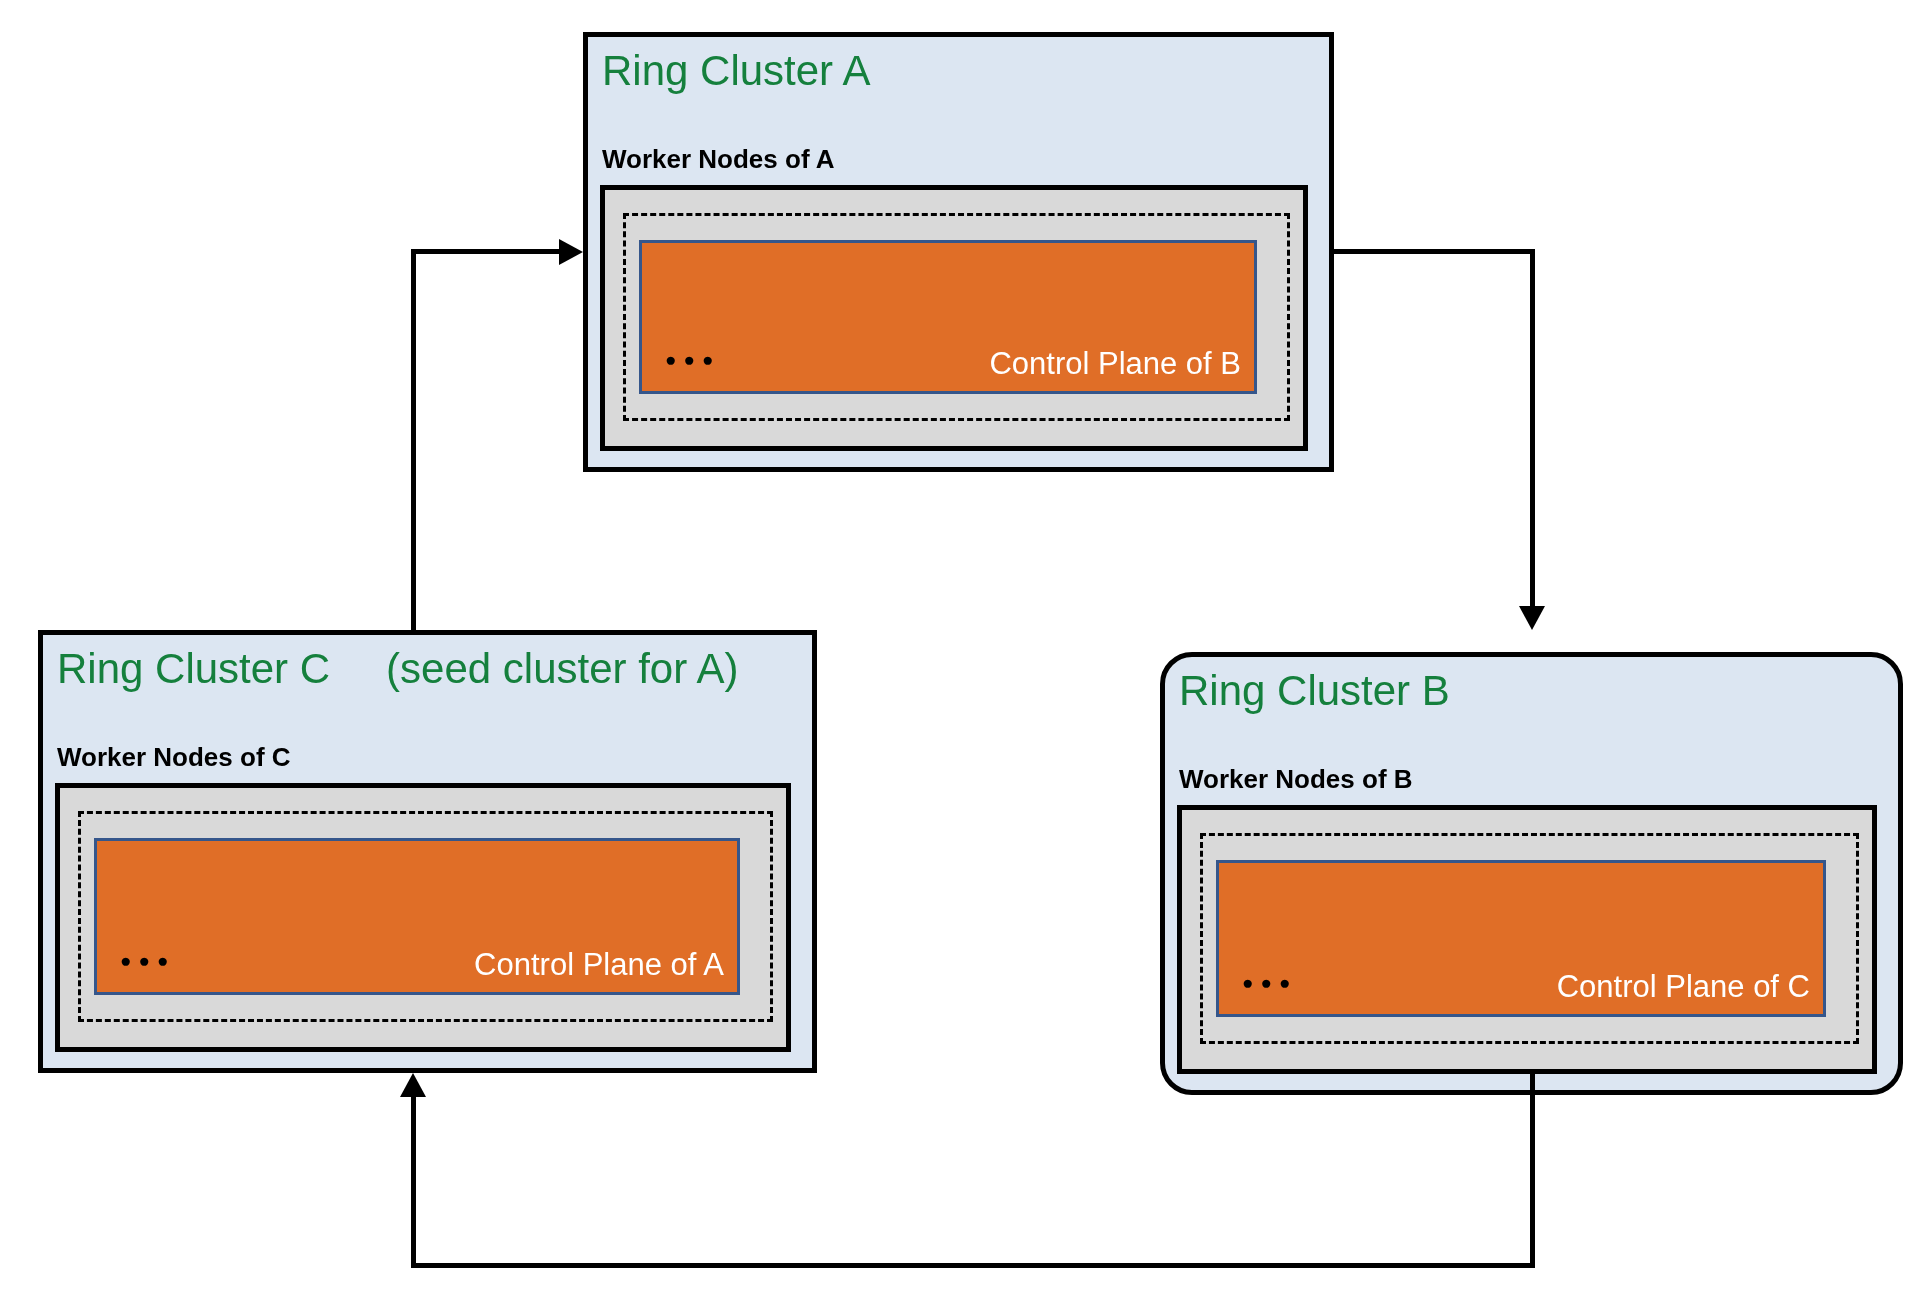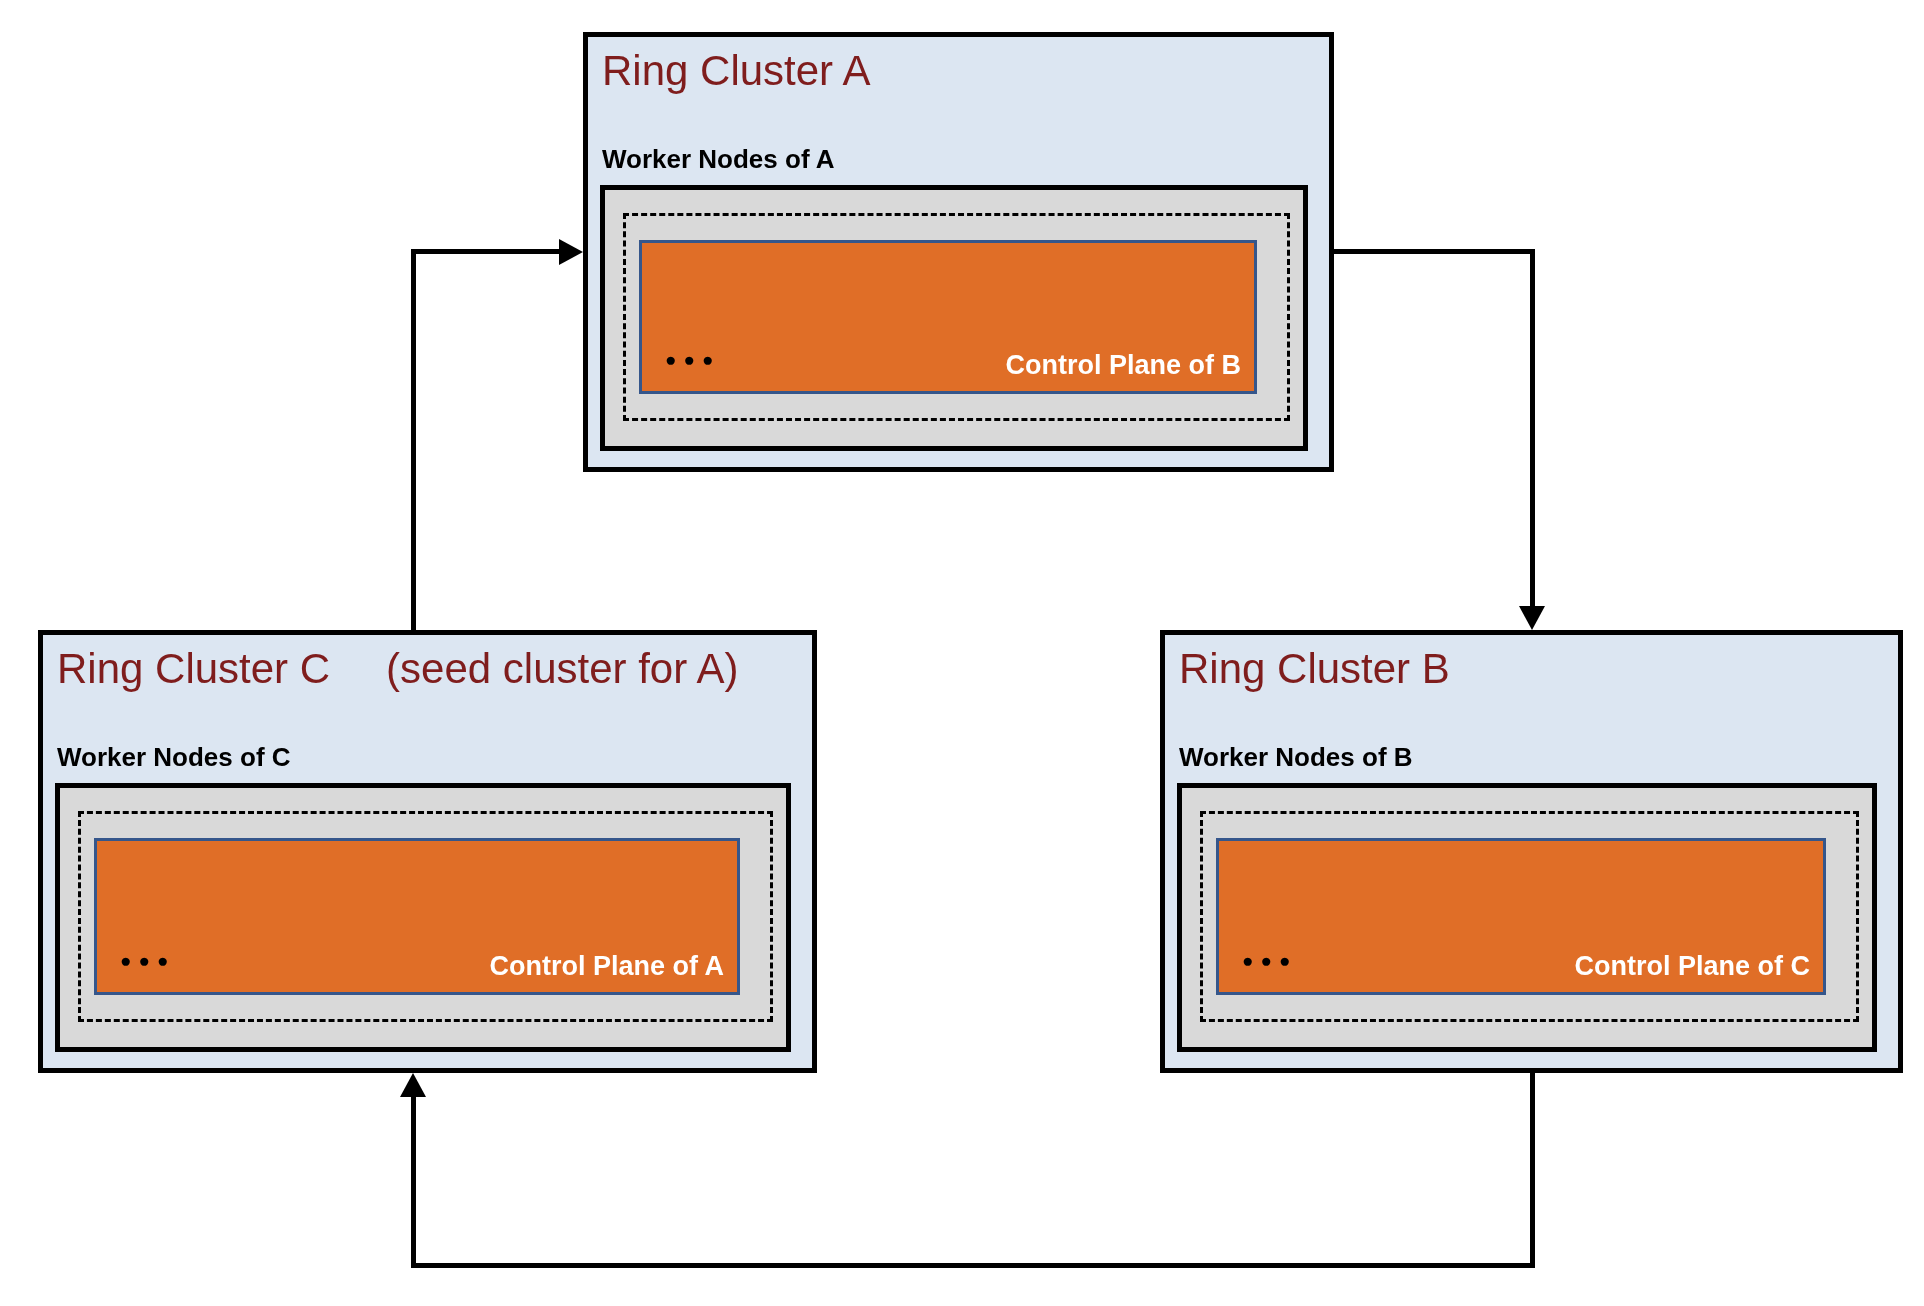--- a/index.html
+++ b/index.html
@@ -18,26 +18,26 @@
     overflow:hidden;
   }
   .cluster{
     position:absolute;
     background:var(--cluster-bg);
     border:5px solid #000;
     box-sizing:border-box;
   }
   .cluster-a{left:583px;top:32px;width:751px;height:440px;}
   .cluster-c{left:38px;top:630px;width:779px;height:443px;}
-  .cluster-b{left:1160px;top:630px;width:743px;height:443px;}
+  .cluster-b{left:1160px;top:652px;width:743px;height:443px;border-radius:32px;}
 
   .title-row{
     position:absolute;left:14px;top:8px;right:8px;
     display:flex;gap:56px;
-    font-size:42px;line-height:1.25;color:#7f1d1d;
+    font-size:42px;line-height:1.25;color:#15803d;
     white-space:nowrap;overflow:hidden;text-align:right;
   }
   .worker-label{
     position:absolute;left:14px;top:100px;
     font-size:26px;font-weight:700;color:#000;line-height:1.1;margin-top:8px;
   }
   .node-box{
     position:absolute;left:12px;right:21px;top:148px;bottom:16px;
     background:var(--node-bg);
     border:5px solid #000;
@@ -60,21 +60,21 @@
   .control-row{
     position:absolute;left:0;right:0;bottom:0;
     display:flex;justify-content:space-between;align-items:flex-end;
     padding:0 13px 10px 23px;
   }
   .dots{
     font-size:19px;letter-spacing:7px;line-height:1;
     color:#000;margin-bottom:12px;
   }
   .control-label{
-    color:#fff;font-weight:700;font-size:27px;line-height:1.1;
+    color:#fff;font-weight:400;font-size:31px;line-height:1.1;
   }
 
   
   .hline,.vline{position:absolute;background:var(--line);}
   .hline{height:5px;}
   .vline{width:5px;}
   .arrowhead{position:absolute;width:0;height:0;}
   .head-right{border-top:13px solid transparent;border-bottom:13px solid transparent;border-left:24px solid var(--line);}
   .head-down {border-left:13px solid transparent;border-right:13px solid transparent;border-top:24px solid var(--line);}
   .head-up   {border-left:13px solid transparent;border-right:13px solid transparent;border-bottom:24px solid var(--line);}

